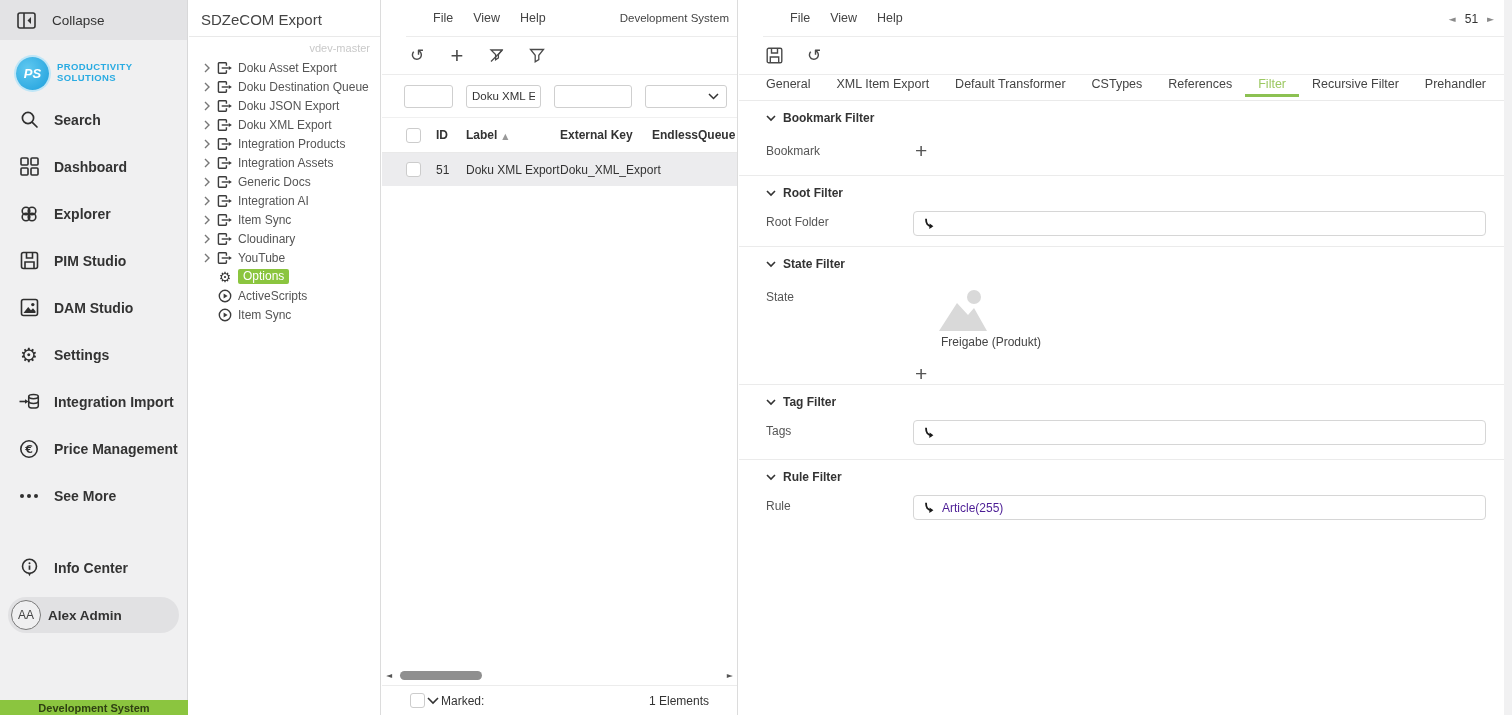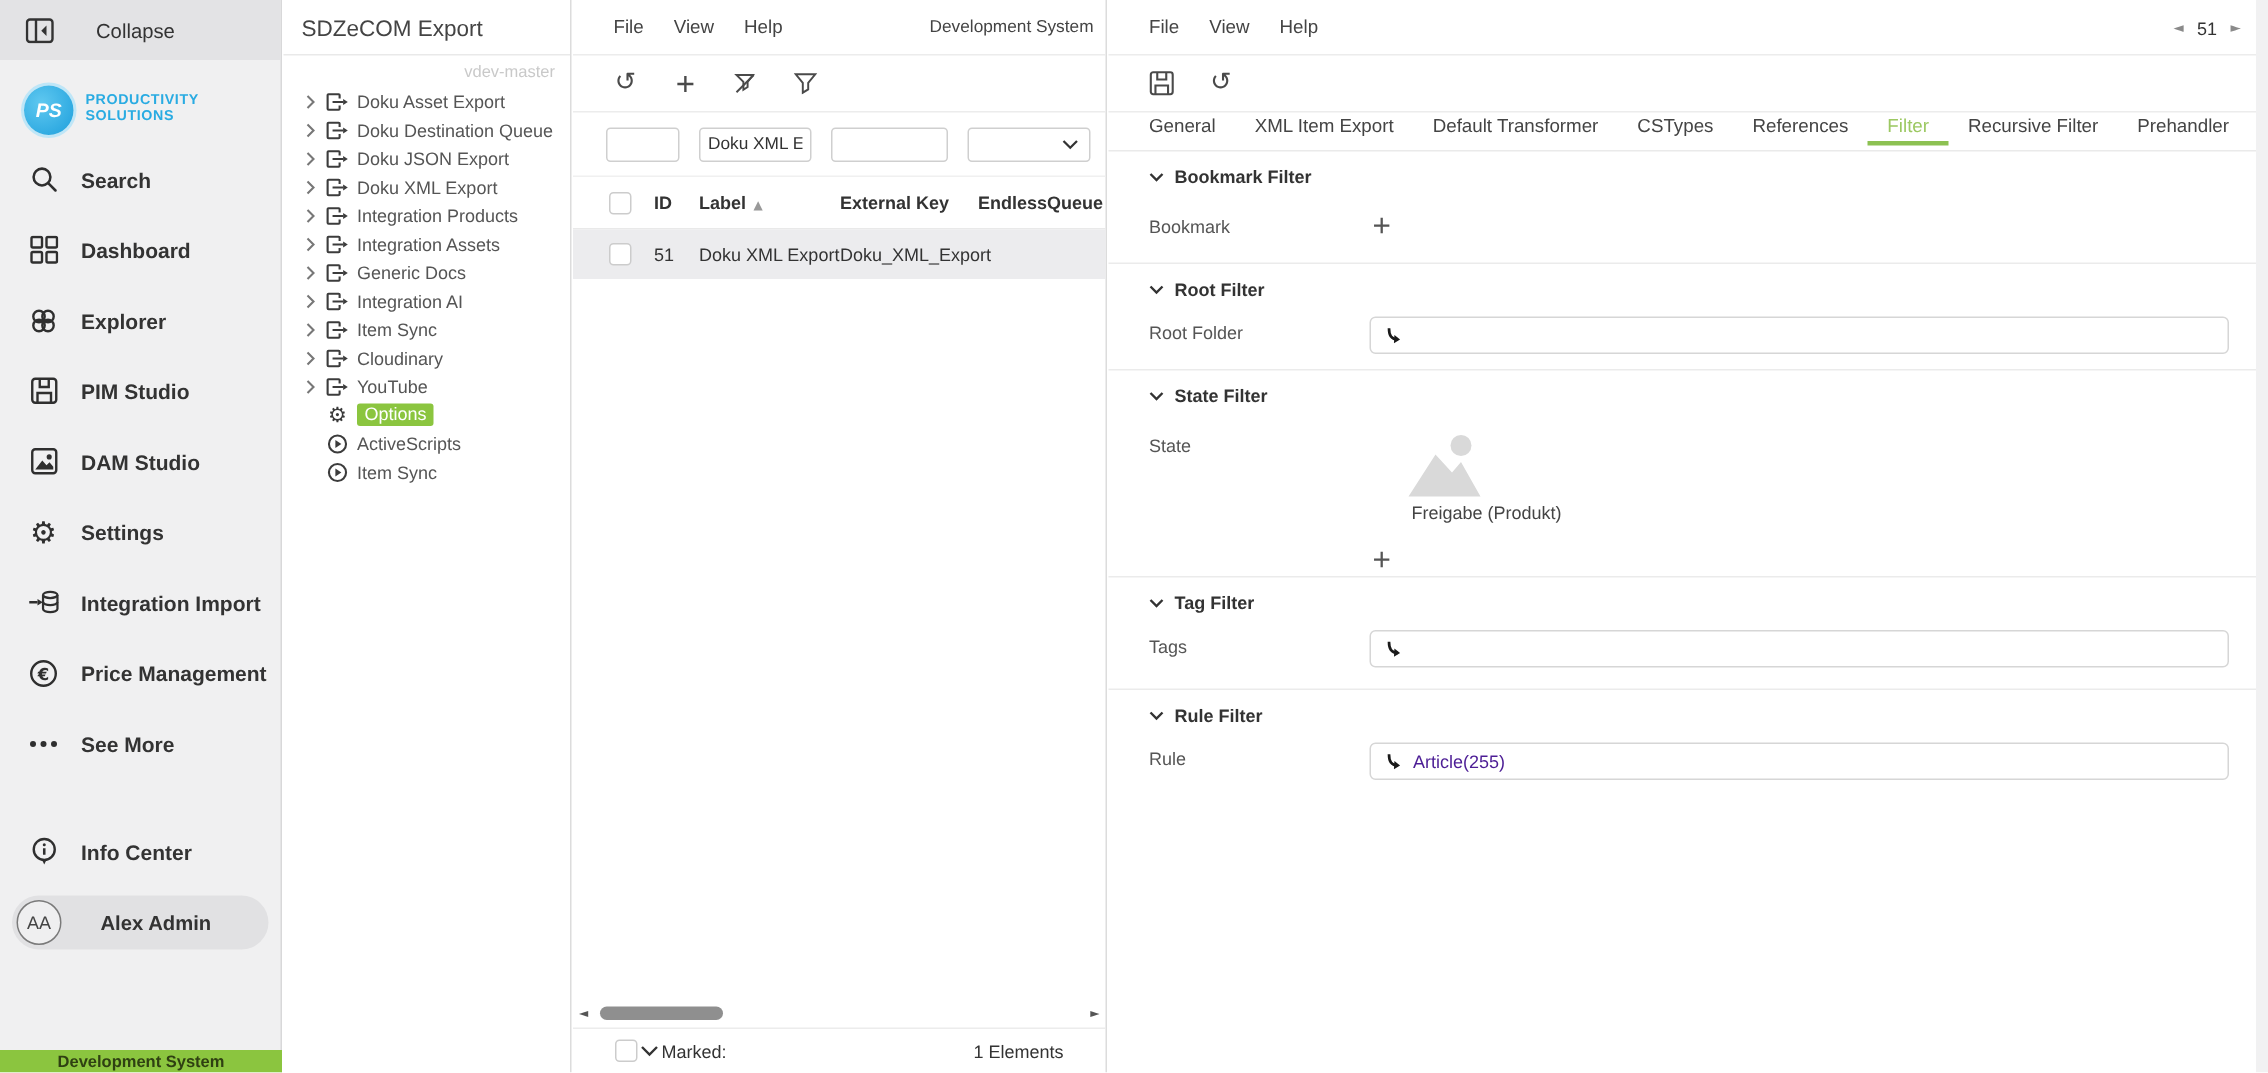--- a/index.html
+++ b/index.html
@@ -3,47 +3,47 @@
 <meta charset="utf-8">
 <style>
   * { box-sizing: border-box; margin:0; padding:0; }
   html,body { width:1512px; height:715px; }
   body { font-family:"Liberation Sans","DejaVu Sans",sans-serif; font-size:12px; color:#333; background:#fff; overflow:hidden; }
   .app { position:relative; width:1512px; height:715px; }
   .uni { font-family:"DejaVu Sans",sans-serif; }
 
   
   .sidebar { position:absolute; left:0; top:0; width:188px; height:715px; background:#f0f0f1; border-right:1px solid #d8d8d9; display:flex; flex-direction:column; }
-  .collapse-bar { height:40px; background:#e3e3e5; display:flex; align-items:center; gap:28px; padding-left:17px; font-size:13.5px; color:#333; cursor:pointer; }
+  .collapse-bar { height:40px; background:#e3e3e5; display:flex; align-items:center; gap:16px; padding-left:17px; font-size:13.5px; color:#333; cursor:pointer; }
   .logo { height:56px; display:flex; align-items:center; gap:8px; padding:10px 0 0 16px; }
   .logo-circle { width:33px; height:33px; border-radius:50%; background:radial-gradient(circle at 35% 35%, #5fc8f0, #1d9fdc); color:#fff; font-weight:bold; font-style:italic; font-size:13px; display:flex; align-items:center; justify-content:center; box-shadow:0 0 0 2px #bfe6f7; }
   .logo-text { color:#29abe2; font-weight:bold; font-size:9.5px; letter-spacing:.4px; line-height:1.15; }
   .nav-item { height:47px; display:flex; align-items:center; gap:14px; padding-left:18px; font-size:14px; font-weight:600; color:#333; cursor:pointer; }
   .nav-item .nico { width:22px; display:flex; justify-content:center; align-items:center; }
   .nav-item.active { height:33px; margin:7px 8px; padding-left:10px; background:#7cc242; border-radius:17px; color:#233018; }
   .nav-item.info { margin-top:25px; }
-  .user-pill { height:36px; margin:6px 8px 0 8px; background:#e1e1e3; border-radius:18px; display:flex; align-items:center; gap:26px; padding-left:3px; cursor:pointer; }
+  .user-pill { height:36px; margin:6px 8px 0 8px; background:#e1e1e3; border-radius:18px; display:flex; align-items:center; gap:7px; padding-left:3px; cursor:pointer; }
   .avatar { width:30px; height:30px; border-radius:50%; border:1.5px solid #7a7a7a; background:#efeff0; display:flex; align-items:center; justify-content:center; font-size:12px; color:#444; }
   .user-name { font-size:13.5px; font-weight:600; color:#333; }
   .env-bar { position:absolute; left:0; bottom:0; width:188px; height:15px; background:#8bc53f; display:flex; align-items:center; justify-content:center; font-size:11px; font-weight:bold; color:#2f4012; }
 
   
   .tree-panel { position:absolute; left:189px; top:0; width:192px; height:715px; background:#fff; border-right:1px solid #dcdcdc; }
   .tree-header { height:37px; padding:11px 0 0 12px; font-size:15px; color:#444; border-bottom:1px solid #e9e9e9; }
   .tree-version { text-align:right; padding:5px 10px 2px 0; font-size:11px; color:#c9c9c9; }
   .tree-items { padding-top:2px; }
   .tree-item { height:19px; display:flex; align-items:center; gap:5px; padding-left:15px; font-size:12px; color:#555; cursor:pointer; white-space:nowrap; }
   .tw { width:8px; display:flex; align-items:center; }
   .ti { width:16px; display:flex; align-items:center; justify-content:center; }
   .green-label { background:#8bc53f; color:#fff; padding:0 5px; border-radius:2px; height:15px; line-height:15px; font-size:12px; }
   .gear-glyph { font-family:"DejaVu Sans",sans-serif; font-size:13px; color:#3a3a3a; line-height:1; }
 
   
   .list-panel { position:absolute; left:382px; top:0; width:356px; height:715px; background:#fff; border-right:1px solid #dcdcdc; }
-  .menubar { height:37px; display:flex; align-items:center; gap:20px; padding-left:27px; font-size:12.5px; color:#444; border-bottom:1px solid #ececec; position:relative; }
+  .menubar { height:37px; display:flex; align-items:center; gap:20px; padding-left:27px; font-size:12.5px; color:#444; border-bottom:1px solid #ececec; position:relative;margin-left:24px; }
   .menubar .menu-it { cursor:pointer; }
   .sys-label { position:absolute; right:8px; font-size:11.5px; color:#444; }
   .toolbar { height:38px; display:flex; align-items:center; gap:20px; padding-left:25px; border-bottom:1px solid #ececec; }
   .tbtn { display:flex; align-items:center; justify-content:center; width:20px; cursor:pointer; color:#4a4a4a; }
   .refresh-glyph { font-family:"DejaVu Sans",sans-serif; font-size:17px; line-height:1; color:#4a4a4a; }
   .plus-glyph { font-size:22px; font-weight:300; color:#4a4a4a; line-height:1; }
   .filter-row { height:43px; display:flex; align-items:center; gap:13px; padding-left:22px; border-bottom:1px solid #f0f0f0; }
   .f-input { height:23px; border:1px solid #cfcfcf; border-radius:3px; font-family:inherit; font-size:11.5px; padding:0 5px; color:#333; outline:none; }
   .f-select { height:23px; width:82px; border:1px solid #cfcfcf; border-radius:3px; display:flex; align-items:center; justify-content:flex-end; padding-right:7px; cursor:pointer; }
   .grid-row { display:grid; grid-template-columns:30px 30px 94px 92px 1fr; align-items:center; padding-left:24px; }

